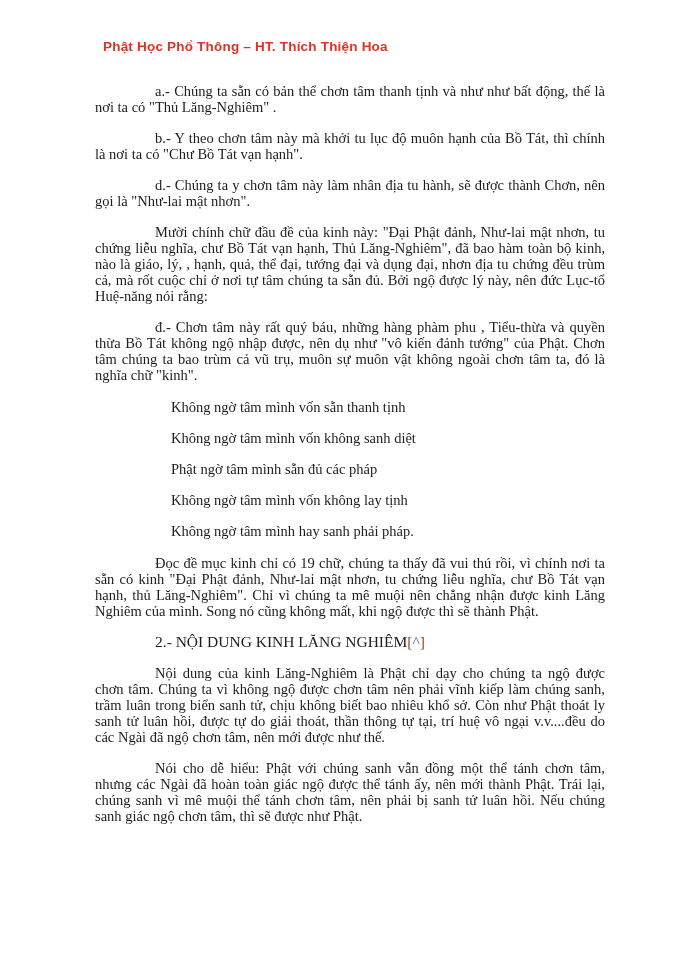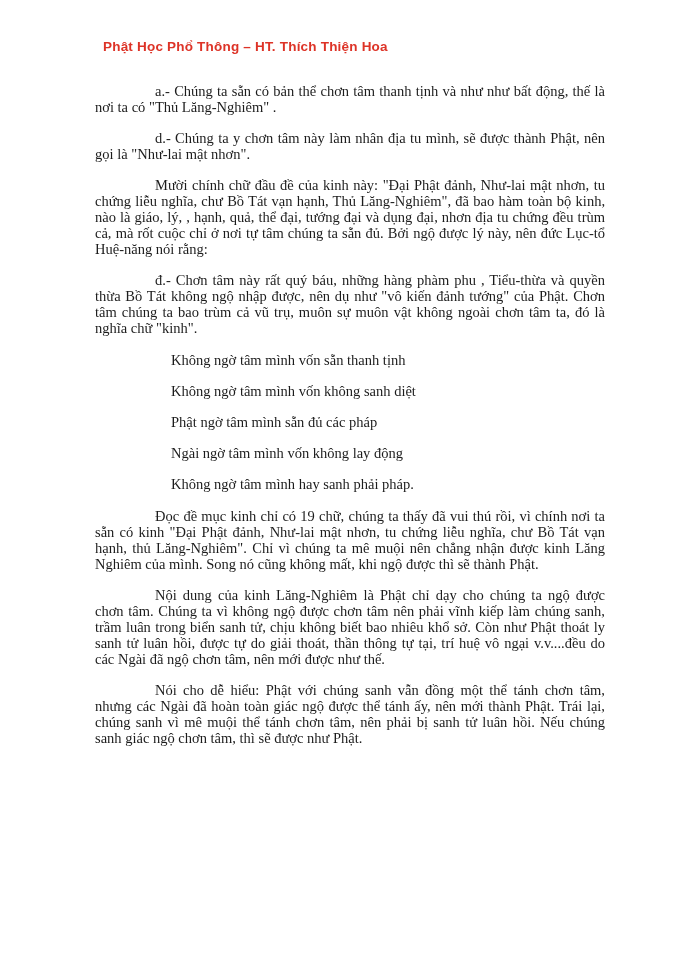--- a/index.html
+++ b/index.html
@@ -61,37 +61,39 @@
 <div class="page">
 
   <div class="page-header">
     <span>Phật Học Phổ Thông – HT. Thích Thiện Hoa</span>
   </div>
 
   <div class="body-text">
 
     <p class="para">a.- Chúng ta sẵn có bản thể chơn tâm thanh tịnh và như như bất động, thế là nơi ta có "Thủ Lăng-Nghiêm" .</p>
 
+    <p class="para">b.- Y theo chơn tâm này mà khởi tu lục độ muôn hạnh của Bồ Tát, thì chính là nơi ta có "Chư Bồ Tát vạn hạnh".</p>
 
 
-    <p class="para">d.- Chúng ta y chơn tâm này làm nhân địa tu mình, sẽ được thành Phật, nên gọi là "Như-lai mật nhơn".</p>
+    <p class="para">d.- Chúng ta y chơn tâm này làm nhân địa tu hành, sẽ được thành Chơn, nên gọi là "Như-lai mật nhơn".</p>
 
     <p class="para">Mười chính chữ đầu đề của kinh này: "Đại Phật đảnh, Như-lai mật nhơn, tu chứng liễu nghĩa, chư Bồ Tát vạn hạnh, Thủ Lăng-Nghiêm", đã bao hàm toàn bộ kinh, nào là giáo, lý, , hạnh, quả, thể đại, tướng đại và dụng đại, nhơn địa tu chứng đều trùm cả, mà rốt cuộc chỉ ở nơi tự tâm chúng ta sẵn đủ. Bởi ngộ được lý này, nên đức Lục-tổ Huệ-năng nói rằng:</p>
 
     <p class="para">đ.- Chơn tâm này rất quý báu, những hàng phàm phu , Tiểu-thừa và quyền thừa Bồ Tát không ngộ nhập được, nên dụ như "vô kiến đảnh tướng" của Phật. Chơn tâm chúng ta bao trùm cả vũ trụ, muôn sự muôn vật không ngoài chơn tâm ta, đó là nghĩa chữ "kinh".</p>
 
     <div class="verse-block">
       <p class="verse-line">Không ngờ tâm mình vốn sẵn thanh tịnh</p>
       <p class="verse-line">Không ngờ tâm mình vốn không sanh diệt</p>
       <p class="verse-line">Phật ngờ tâm mình sẵn đủ các pháp</p>
-      <p class="verse-line">Ngài ngờ tâm mình vốn không lay động</p>
+      <p class="verse-line">Không ngờ tâm mình vốn không lay tịnh</p>
       <p class="verse-line">Không ngờ tâm mình hay sanh phải pháp.</p>
     </div>
 
     <p class="para">Đọc đề mục kinh chỉ có 19 chữ, chúng ta thấy đã vui thú rồi, vì chính nơi ta sẵn có kinh "Đại Phật đảnh, Như-lai mật nhơn, tu chứng liễu nghĩa, chư Bồ Tát vạn hạnh, thủ Lăng-Nghiêm". Chỉ vì chúng ta mê muội nên chẳng nhận được kinh Lăng Nghiêm của mình. Song nó cũng không mất, khi ngộ được thì sẽ thành Phật.</p>
 
+    <h2 class="section-heading"><span>2.- NỘI DUNG KINH LĂNG NGHIÊM</span><a class="anchor"><span class="bracket">[</span><span class="caret">^</span><span class="bracket">]</span></a></h2>
 
     <p class="para">Nội dung của kinh Lăng-Nghiêm là Phật chỉ dạy cho chúng ta ngộ được chơn tâm. Chúng ta vì không ngộ được chơn tâm nên phải vĩnh kiếp làm chúng sanh, trầm luân trong biển sanh tử, chịu không biết bao nhiêu khổ sở. Còn như Phật thoát ly sanh tử luân hồi, được tự do giải thoát, thần thông tự tại, trí huệ vô ngại v.v....đều do các Ngài đã ngộ chơn tâm, nên mới được như thế.</p>
 
     <p class="para">Nói cho dễ hiểu: Phật với chúng sanh vẫn đồng một thể tánh chơn tâm, nhưng các Ngài đã hoàn toàn giác ngộ được thể tánh ấy, nên mới thành Phật. Trái lại, chúng sanh vì mê muội thể tánh chơn tâm, nên phải bị sanh tử luân hồi. Nếu chúng sanh giác ngộ chơn tâm, thì sẽ được như Phật.</p>
 
   </div>
 </div>
 
 </body></html>

